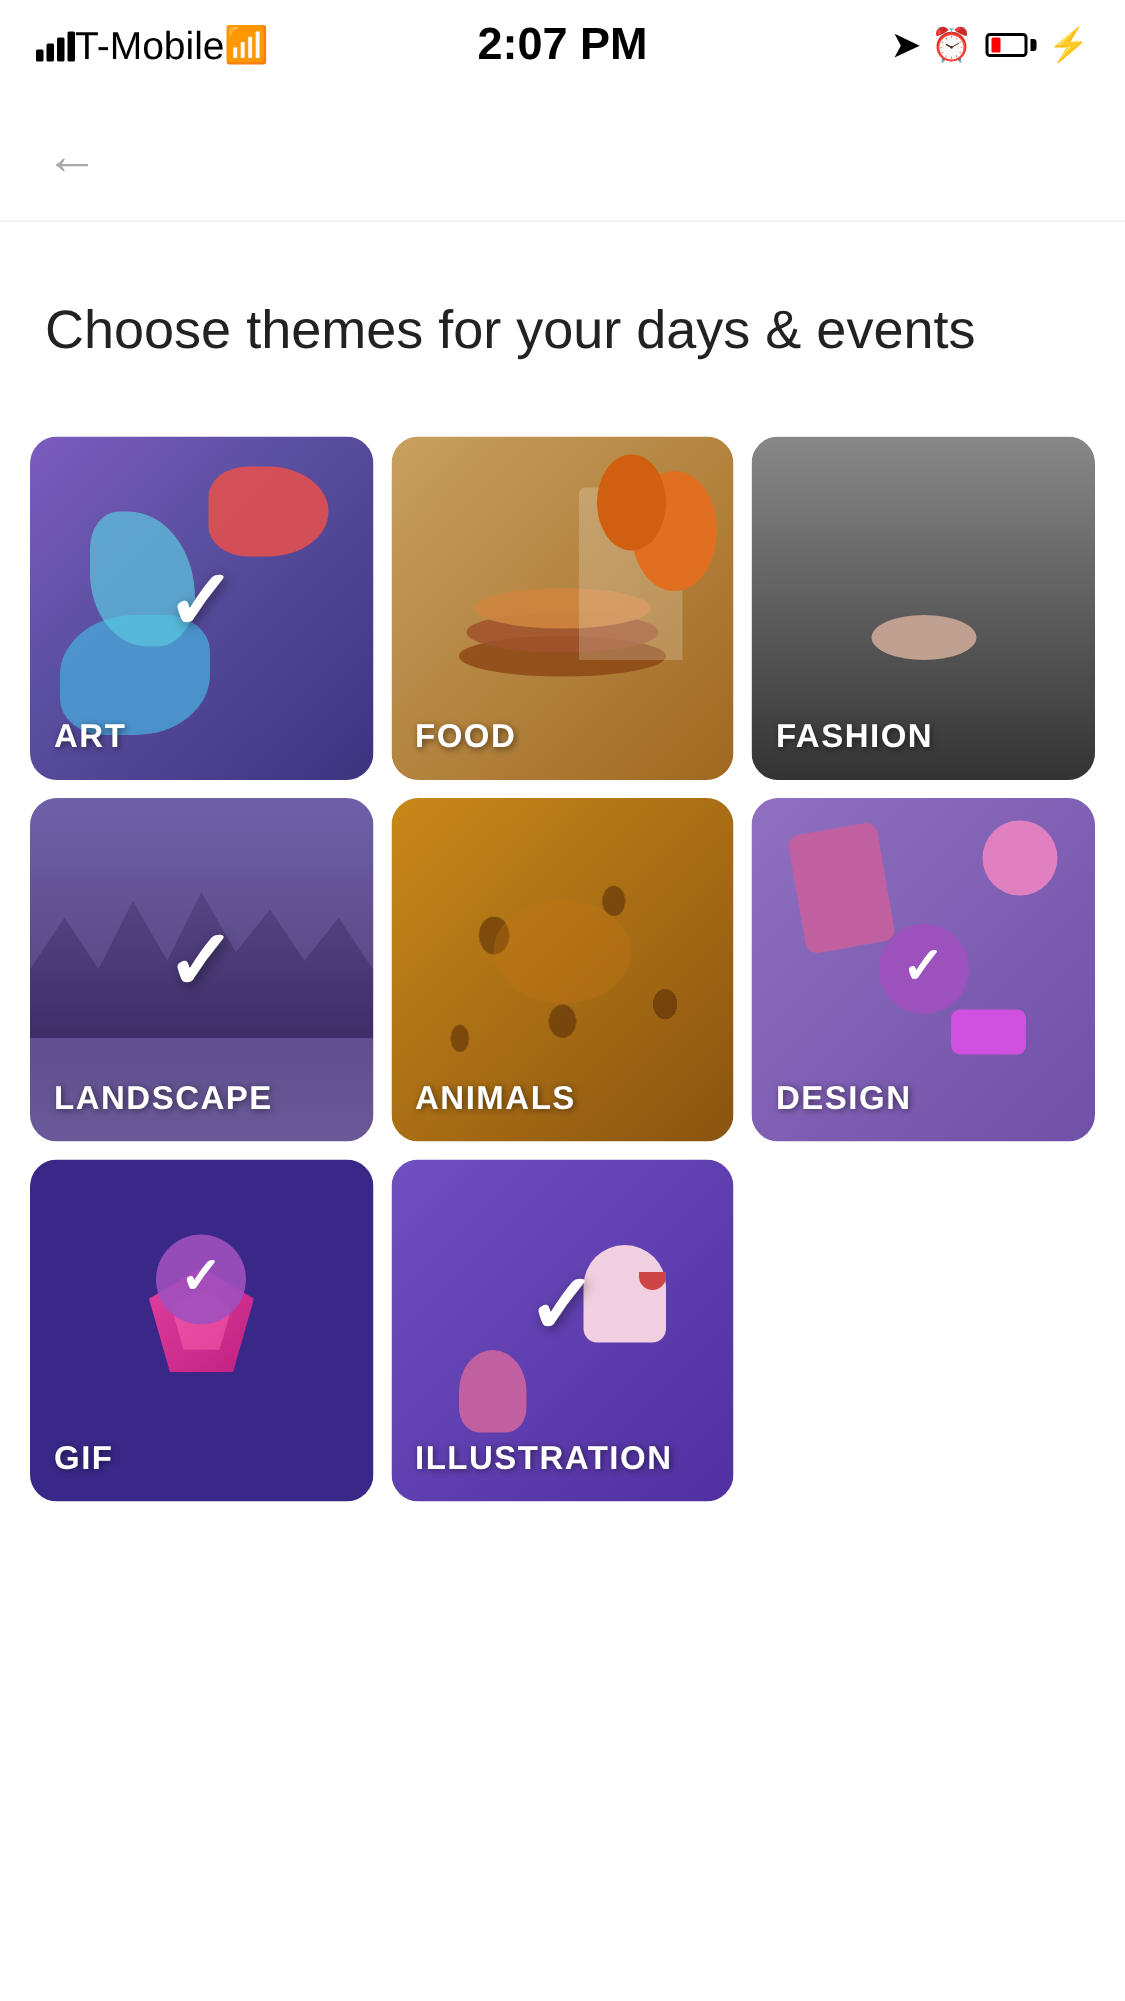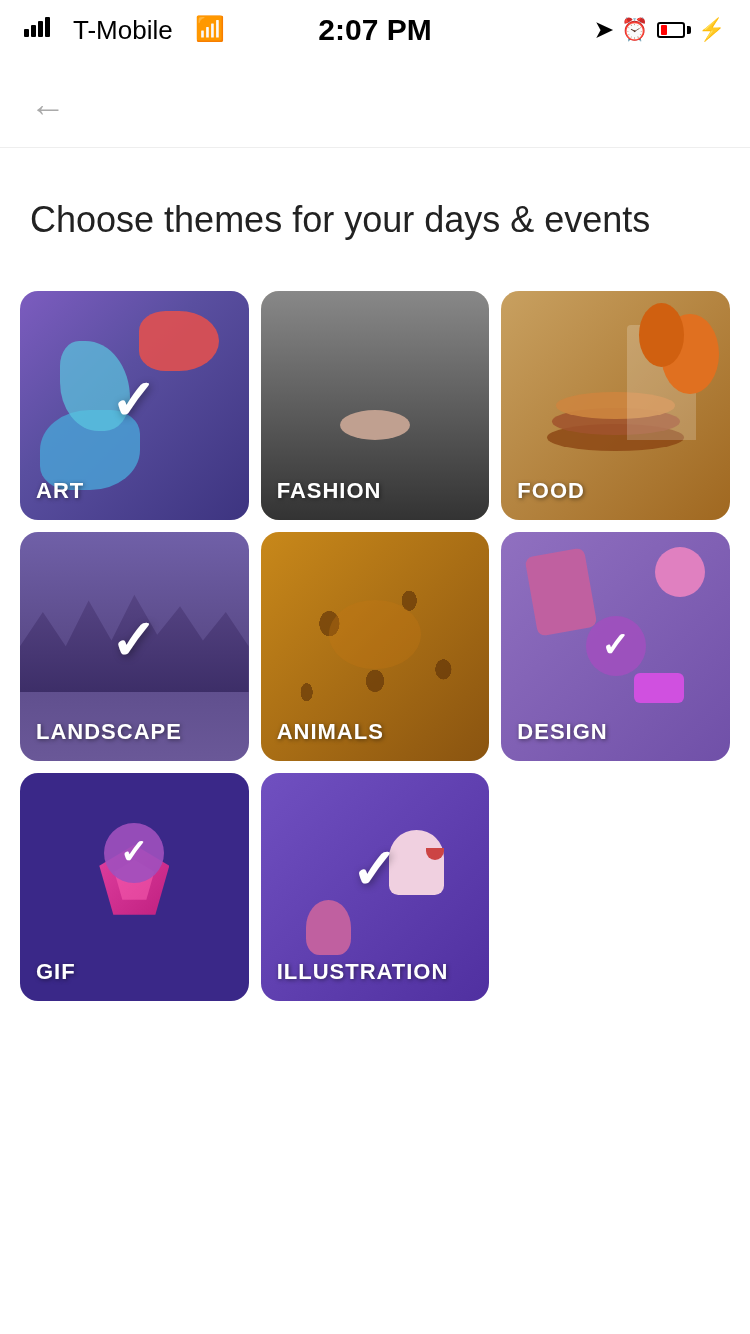--- a/index.html
+++ b/index.html
@@ -19,21 +19,22 @@
       background: #fff;
       display: flex;
       align-items: center;
       justify-content: space-between;
       padding: 0 24px;
       font-size: 26px;
       font-weight: 600;
     }
     .status-left {
       display: flex;
-      gap: 23px;
+      align-items: center;
+      gap: 0;
     }
     .status-time {
       font-size: 30px;
       font-weight: 600;
       position: absolute;
       left: 50%;
       transform: translateX(-50%);
     }
     .status-right {
       display: flex;
@@ -432,41 +433,41 @@
   <div class="tile tile-art">
     <div class="tile-bg">
       <div class="art-shape1"></div>
       <div class="art-shape2"></div>
       <div class="art-shape3"></div>
       <span class="check-plain">✓</span>
     </div>
     <span class="tile-label">ART</span>
   </div>
 
-  <div class="tile tile-fashion">
-    <div class="tile-bg">
-      <div class="fashion-face">
-        <div class="fashion-lips"></div>
-      </div>
-    </div>
-    <span class="tile-label">FASHION</span>
-  </div>
-
   <div class="tile tile-food">
     <div class="tile-bg" style="background:linear-gradient(135deg,#c8a060 0%,#a06820 100%);">
 
       <div style="position:absolute;bottom:30%;left:20%;width:60%;height:12%;background:#8B4513;border-radius:50%;opacity:0.8;"></div>
       <div style="position:absolute;bottom:37%;left:22%;width:56%;height:12%;background:#A0522D;border-radius:50%;opacity:0.85;"></div>
       <div style="position:absolute;bottom:44%;left:24%;width:52%;height:12%;background:#CD853F;border-radius:50%;opacity:0.9;"></div>
       <div style="position:absolute;top:15%;right:15%;width:30%;height:50%;background:rgba(255,255,255,0.2);border-radius:4px 4px 0 0;"></div>
 
       <div style="position:absolute;top:10%;right:5%;width:25%;height:35%;background:#e07020;border-radius:50%;"></div>
       <div style="position:absolute;top:5%;right:20%;width:20%;height:28%;background:#d06010;border-radius:50%;"></div>
     </div>
     <span class="tile-label">FOOD</span>
+  </div>
+
+  <div class="tile tile-fashion">
+    <div class="tile-bg">
+      <div class="fashion-face">
+        <div class="fashion-lips"></div>
+      </div>
+    </div>
+    <span class="tile-label">FASHION</span>
   </div>
 
   <div class="tile tile-landscape">
     <div class="tile-bg">
       <div class="landscape-trees"></div>
       <span class="check-plain">✓</span>
     </div>
     <span class="tile-label">LANDSCAPE</span>
   </div>
 

